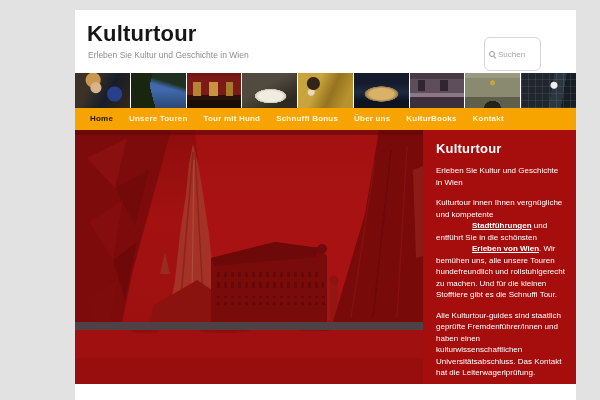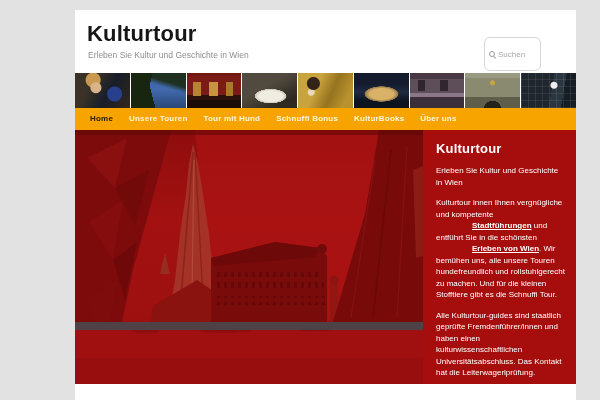--- a/index.html
+++ b/index.html
@@ -69,22 +69,23 @@
     <div class="thumb t7" title="salon-interior-paintings"></div>
     <div class="thumb t8" title="karlsplatz-pavilion"></div>
     <div class="thumb t9" title="dark-glass-facade"></div>
   </div>
 
   <div class="nav">
     <a href="#" class="active">Home</a>
     <a href="#">Unsere Touren</a>
     <a href="#">Tour mit Hund</a>
     <a href="#">Schnuffi Bonus</a>
+    <a href="#">Über uns</a>
     <a href="#">KulturBooks</a>
-    <a href="#">Über uns</a>
+    <a href="#">Kontakt</a>
   </div>
 
   <div class="hero">
     <div class="hero-image">
       <svg viewBox="0 0 348 254" preserveAspectRatio="none">
         <defs>
           <linearGradient id="skyg" x1="0" y1="0" x2="0" y2="1">
             <stop offset="0" stop-color="#8f0d0d"></stop>
             <stop offset="0.35" stop-color="#a31111"></stop>
             <stop offset="0.75" stop-color="#9e1010"></stop>

